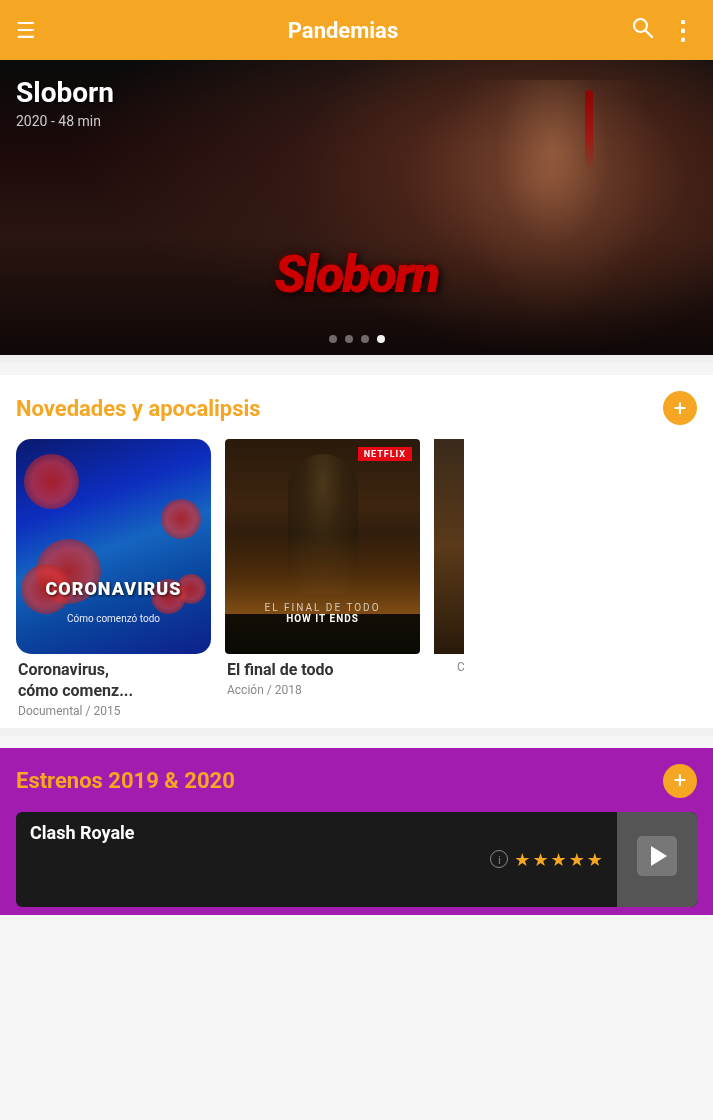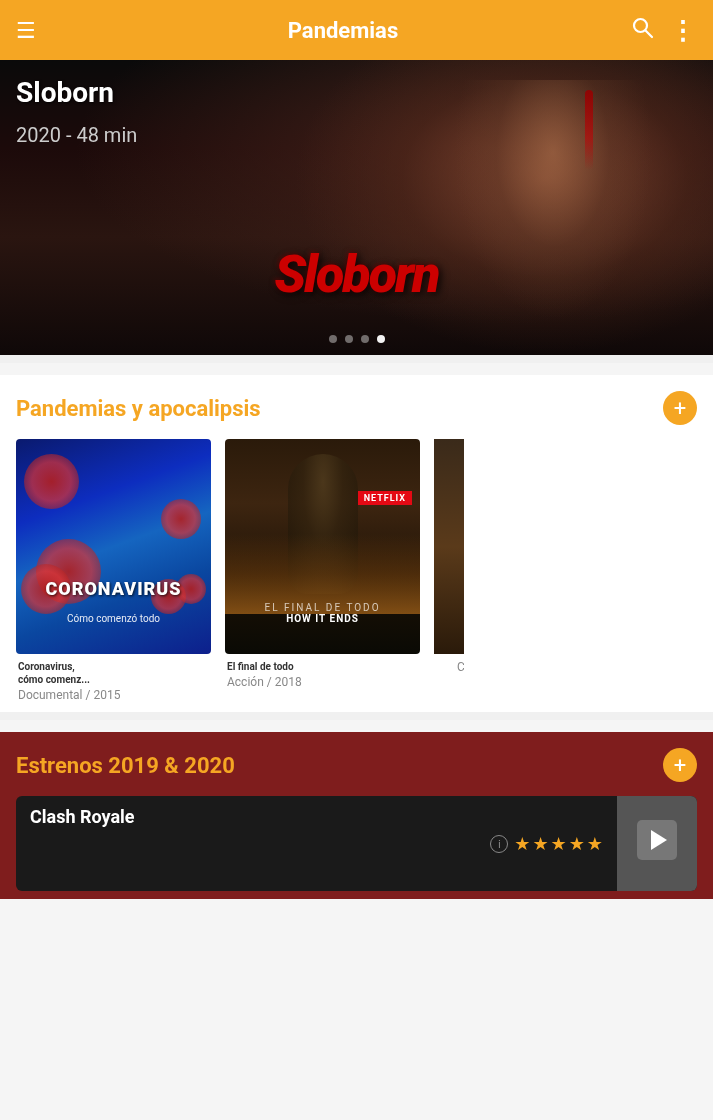--- a/index.html
+++ b/index.html
@@ -74,22 +74,22 @@
       left: 16px;
     }
     .hero-title-text {
       color: white;
       font-size: 28px;
       font-weight: bold;
       text-shadow: 1px 1px 3px rgba(0,0,0,0.8);
     }
     .hero-subtitle {
       color: #cccccc;
-      font-size: 20px;
-      margin-top: 14px;
+      font-size: 14px;
+      margin-top: 4px;
     }
     
     .hero-logo {
       position: absolute;
       bottom: 50px;
       left: 50%;
       transform: translateX(-50%);
       font-size: 52px;
       font-weight: 900;
       color: #cc0000;
@@ -173,20 +173,21 @@
     
     .poster-covid {
       width: 100%;
       height: 100%;
       background: linear-gradient(160deg, #0a1a6e 0%, #0d2dbf 30%, #1565C0 50%, #0a47a0 70%, #0d1f8c 100%);
       display: flex;
       flex-direction: column;
       align-items: center;
       justify-content: center;
       position: relative;
+      border-radius: 15px;
     }
     .covid-viruses {
       position: absolute;
       inset: 0;
     }
     .virus-circle {
       position: absolute;
       border-radius: 50%;
       background: radial-gradient(circle, rgba(180,30,30,0.9) 0%, rgba(220,50,50,0.7) 50%, rgba(100,10,10,0.4) 100%);
     }
@@ -223,21 +224,20 @@
     .netflix-badge {
       position: absolute;
       top: 8px;
       right: 8px;
       background: #E50914;
       color: white;
       font-size: 9px;
       font-weight: bold;
       padding: 2px 6px;
       letter-spacing: 1px;
-      margin-top: 44px;
     }
     .howit-text {
       position: absolute;
       bottom: 30px;
       left: 0;
       right: 0;
       text-align: center;
     }
     .howit-sub {
       color: rgba(255,255,255,0.7);
@@ -289,34 +289,34 @@
       width: 40px;
       height: 215px;
       background: linear-gradient(180deg, #3a2a1a 0%, #5a3a1a 50%, #2a1a0a 100%);
     }
 
     
     .card-info {
       padding: 6px 2px 2px 2px;
     }
     .card-name {
-      font-size: 10px;
+      font-size: 16px;
       font-weight: bold;
       color: #333;
       line-height: 1.3;
     }
     .card-genre {
       font-size: 12px;
       color: #888;
       margin-top: 2px;
     }
 
     
     .section-estrenos {
-      background: #7f1d1d;
+      background: #a21caf;
       padding: 16px 0 8px 0;
       margin-top: 12px;
       text-align: center;
     }
 
     
     .clash-card {
       margin: 0 16px;
       background: #1a1a1a;
       border-radius: 6px;
@@ -423,21 +423,21 @@
     <div class="dot"></div>
     <div class="dot"></div>
     <div class="dot active"></div>
   </div>
 </div>
 
 <div class="spacer"></div>
 
 <div class="section">
   <div class="section-header">
-    <span class="section-title">Pandemias y apocalipsis</span>
+    <span class="section-title">Novedades y apocalipsis</span>
     <div class="section-add-btn">+</div>
   </div>
 
   <div class="cards-row">
 
     <div class="card">
       <div class="card-poster">
         <div class="poster-covid">
           <div class="covid-viruses">
             <div class="virus-circle" style="width:55px;height:55px;top:15px;left:8px;"></div>

